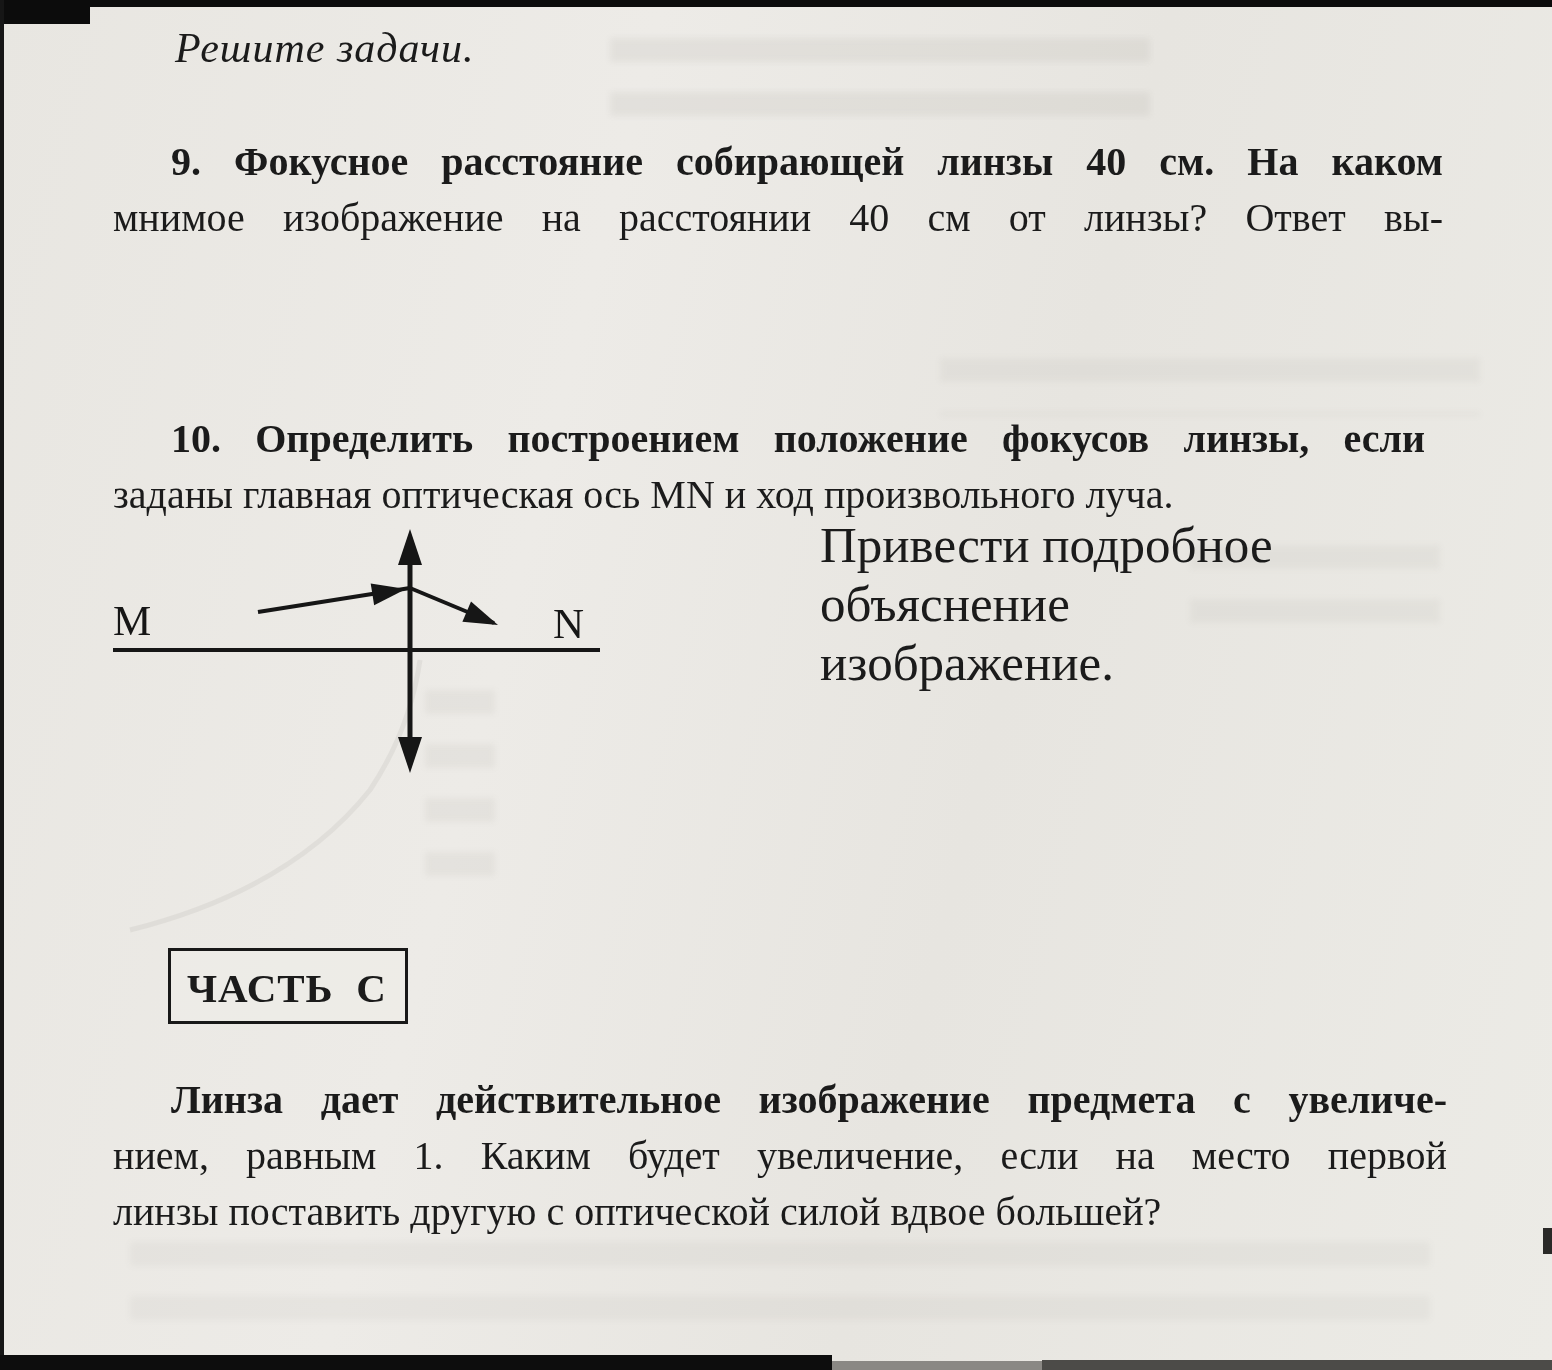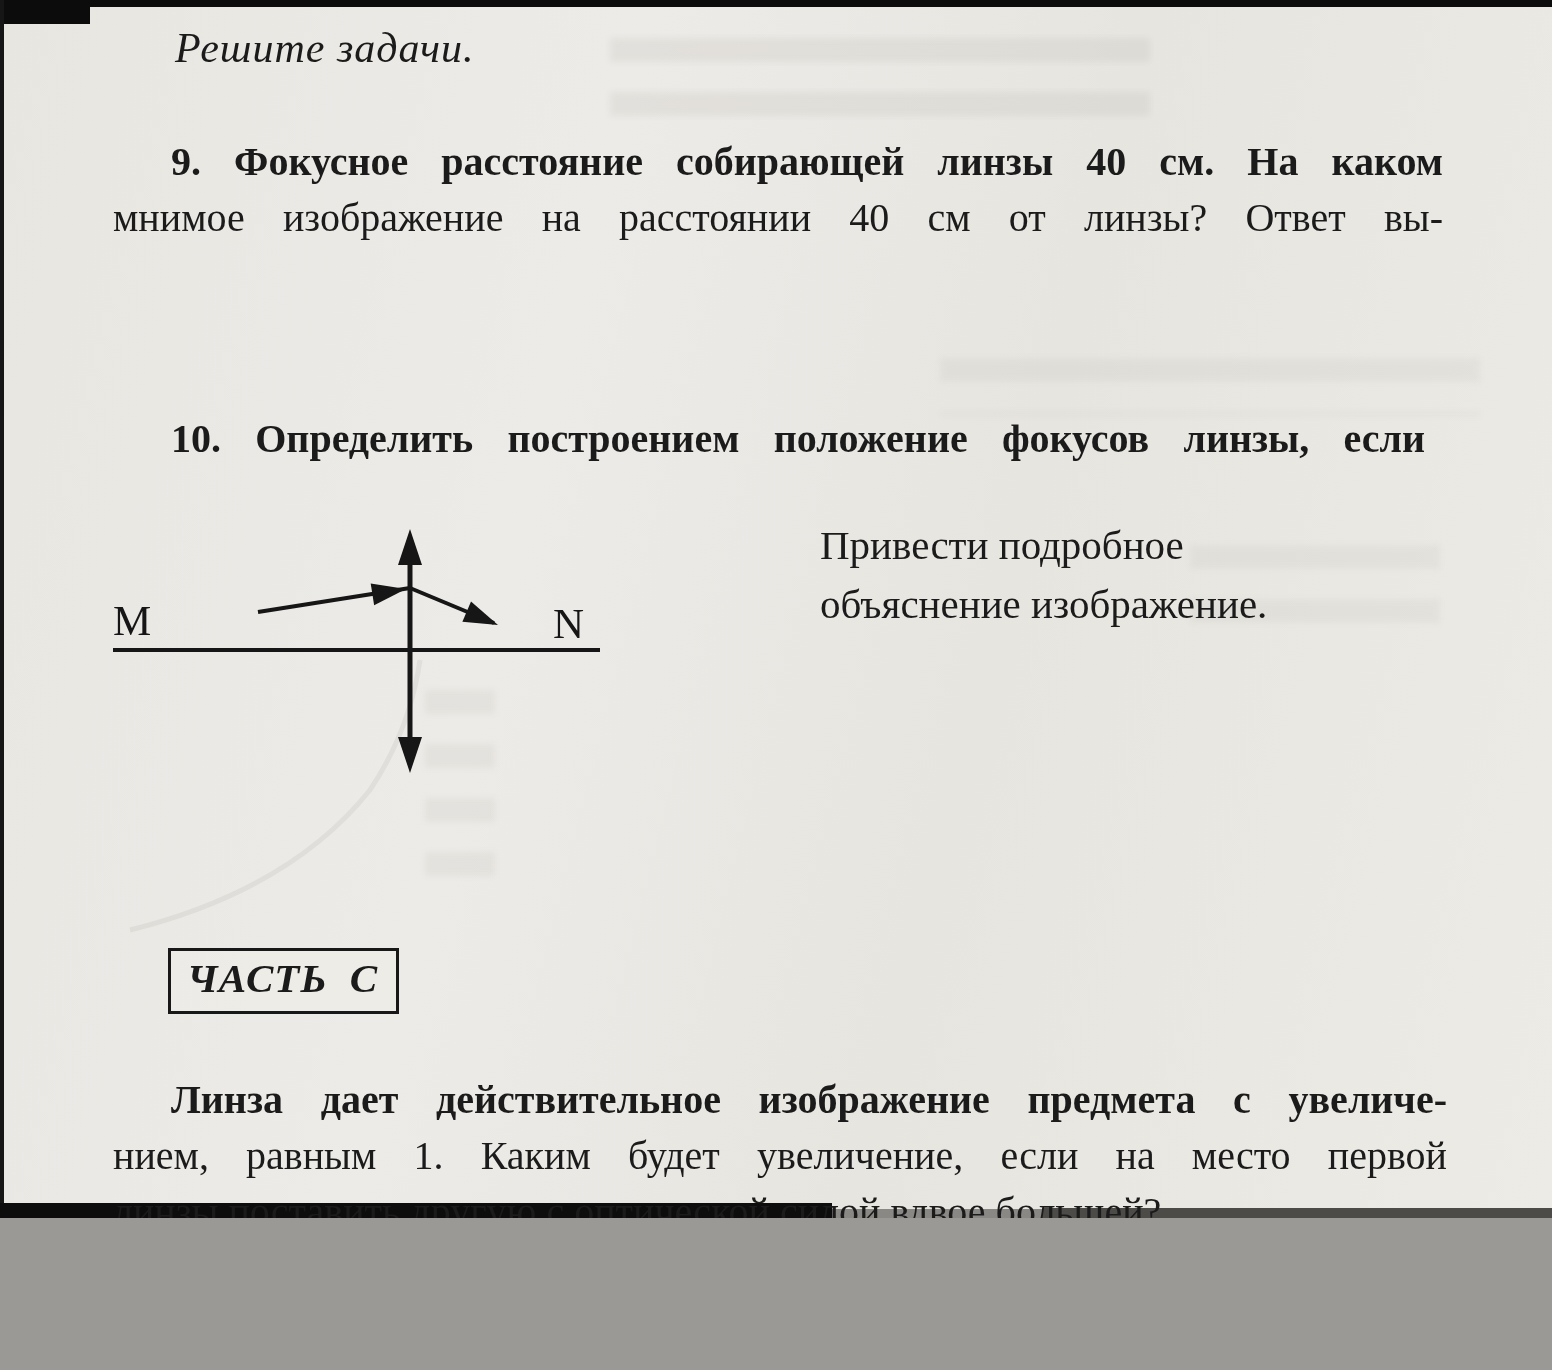--- a/index.html
+++ b/index.html
@@ -1,19 +1,19 @@
 <!DOCTYPE html>
 <html><head>
 <meta charset="utf-8">
 <style>
   html, body { margin: 0; padding: 0; background: #9a9996; }
   .page {
     position: relative;
     width: 1552px;
-    height: 1218px;
+    height: 1370px;
     overflow: hidden;
     background: linear-gradient(104deg, #e8e6e1 0%, #edebe7 35%, #e7e5e0 62%, #ecebe6 100%);
     font-family: "Liberation Serif", "DejaVu Serif", serif;
     color: #1b1b1b;
   }
 
   
   .edge-top    { position:absolute; top:0; left:0; width:100%; height:7px; background:#0c0c0c; }
   .edge-top-corner { position:absolute; top:0; left:0; width:90px; height:24px; background:#0c0c0c; }
   .edge-left   { position:absolute; top:0; left:0; width:4px; height:100%; background:#161616; }
@@ -47,28 +47,27 @@
   .para { position:absolute; }
   .line { font-size: 40px; line-height: 56px; white-space: normal; }
   .line.j { text-align: justify; text-align-last: justify; }
   .line.indent { padding-left: 58px; font-weight: bold; }
 
   .p9  { left:113px; top:134px;  width:1330px; }
   .p10 { left:113px; top:411px;  width:1312px; }
   .pc  { left:113px; top:1072px; width:1334px; }
 
   .note { position:absolute; left:820px; top:516px; width:540px; }
-  .note .line { line-height: 59px; font-size: 41px; }
+  .note .line { line-height: 59px; font-size: 51px; }
 
   .part-c {
     position:absolute; left:168px; top:948px;
     border: 3px solid #181818;
-    padding: 3px 18px 9px 16px;
+    padding: 13px 18px 9px 16px;
     background: rgba(238,236,231,0.6);
-    font-style: italic;
   }
   .part-c .label {
     font-size: 41px; font-weight: bold; letter-spacing: 1px; white-space: pre;
   }
 
   .diagram { position:absolute; left:95px; top:515px; }
   .diagram svg { display:block; }
 </style>
 </head>
 <body>
@@ -94,20 +93,21 @@
 
   <div class="heading">Решите задачи.</div>
 
   <div class="para p9">
     <div class="line j indent">9. Фокусное расстояние собирающей линзы 40 см. На каком</div>
     <div class="line j">мнимое изображение на расстоянии 40 см от линзы? Ответ вы-</div>
   </div>
 
   <div class="para p10">
     <div class="line j indent">10. Определить построением положение фокусов линзы, если</div>
+    <div class="line">заданы главная оптическая ось MN и ход произвольного луча.</div>
   </div>
 
   <div class="diagram">
     <svg width="520" height="272" viewBox="0 0 520 272">
 
       <line x1="18" y1="135" x2="505" y2="135" stroke="#161616" stroke-width="4"></line>
 
       <line x1="315" y1="44" x2="315" y2="228" stroke="#161616" stroke-width="5"></line>
       <polygon points="315,14 303,50 327,50" fill="#161616"></polygon>
       <polygon points="315,258 303,222 327,222" fill="#161616"></polygon>

